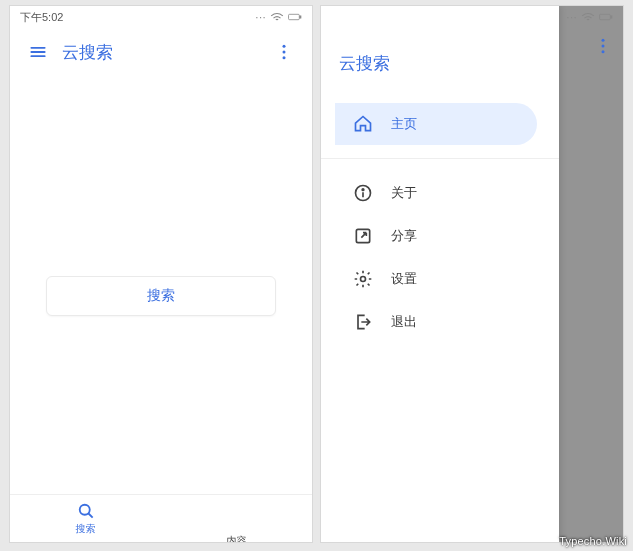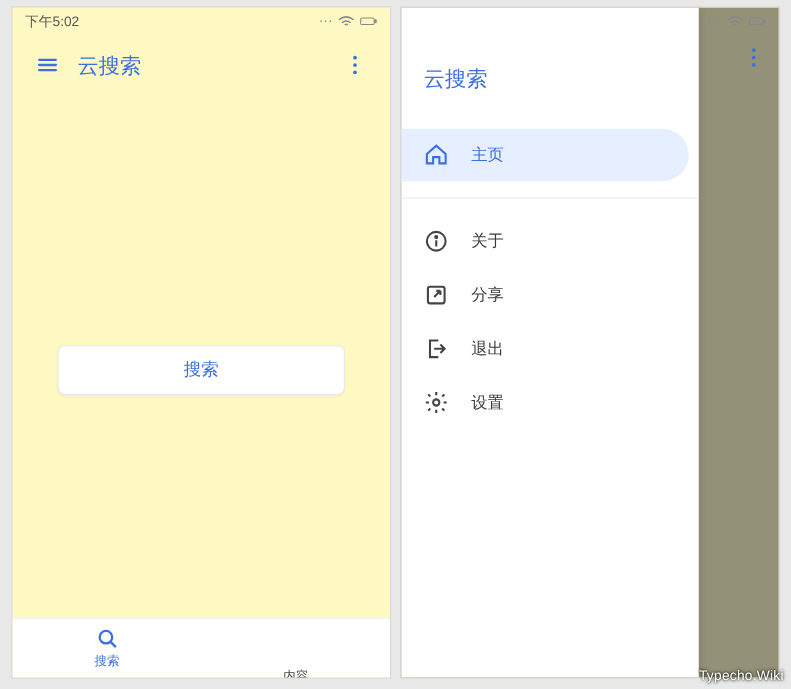--- a/index.html
+++ b/index.html
@@ -6,21 +6,21 @@
   body {
     width: 633px; height: 551px;
     background: #e8e8e8;
     font-family: -apple-system, "Helvetica Neue", Arial, sans-serif;
     position: relative;
   }
   .phone {
     position: absolute;
     top: 5px;
     width: 304px; height: 538px;
-    background: #fef9c3;
+    background: #ffffff;
     border: 1px solid #d8d8d8;
     overflow: hidden;
   }
   .phone.left  { left: 9px; }
   .phone.right { left: 320px; }
 
   
   .statusbar {
     height: 22px;
     display: flex; align-items: center;
@@ -110,21 +110,21 @@
   }
   .drawer-list { padding: 4px 8px 4px 0; }
   .drawer-item {
     height: 42px;
     display: flex; align-items: center;
     gap: 18px;
     padding: 0 10px 0 18px;
     font-size: 13px;
     color: #3a3a3a;
     border-radius: 0 21px 21px 0;
-    margin: 1px 0;
+    margin: 1px 14px;
   }
   .drawer-item.active {
     background: #e6efff;
     color: #3b6fe0;
   }
   .drawer-item.active svg { color: #3b6fe0; }
   .drawer-item svg { color: #444; width: 20px; height: 20px; flex: none; }
   .drawer-divider {
     height: 1px; background: #eee;
     margin: 8px 0 8px 0;
@@ -253,29 +253,29 @@
       </div>
       <div class="drawer-item">
         <svg viewBox="0 0 24 24" fill="none" stroke="currentColor" stroke-width="2">
             <rect x="4" y="4" width="16" height="16" rx="2"></rect>
             <path d="M10 14 L16 8 M16 8 H12 M16 8 V12"></path>
           </svg>
         <span>分享</span>
       </div>
       <div class="drawer-item">
         <svg viewBox="0 0 24 24" fill="none" stroke="currentColor" stroke-width="2">
+            <circle cx="12" cy="12" r="3"></circle>
+            <path d="M12 2v3M12 19v3M4.2 4.2l2.1 2.1M17.7 17.7l2.1 2.1M2 12h3M19 12h3M4.2 19.8l2.1-2.1M17.7 6.3l2.1-2.1"></path>
+          </svg>
+        <span>设置</span>
+      </div>
+      <div class="drawer-item">
+        <svg viewBox="0 0 24 24" fill="none" stroke="currentColor" stroke-width="2">
             <path d="M14 4 H6 V20 H14"></path>
             <path d="M10 12 H20 M16 8 L20 12 L16 16"></path>
           </svg>
         <span>退出</span>
       </div>
-      <div class="drawer-item">
-        <svg viewBox="0 0 24 24" fill="none" stroke="currentColor" stroke-width="2">
-            <circle cx="12" cy="12" r="3"></circle>
-            <path d="M12 2v3M12 19v3M4.2 4.2l2.1 2.1M17.7 17.7l2.1 2.1M2 12h3M19 12h3M4.2 19.8l2.1-2.1M17.7 6.3l2.1-2.1"></path>
-          </svg>
-        <span>设置</span>
-      </div>
     </div>
   </div>
 </div>
 
 <div class="watermark">Typecho.Wiki</div>
 
 </body></html>

